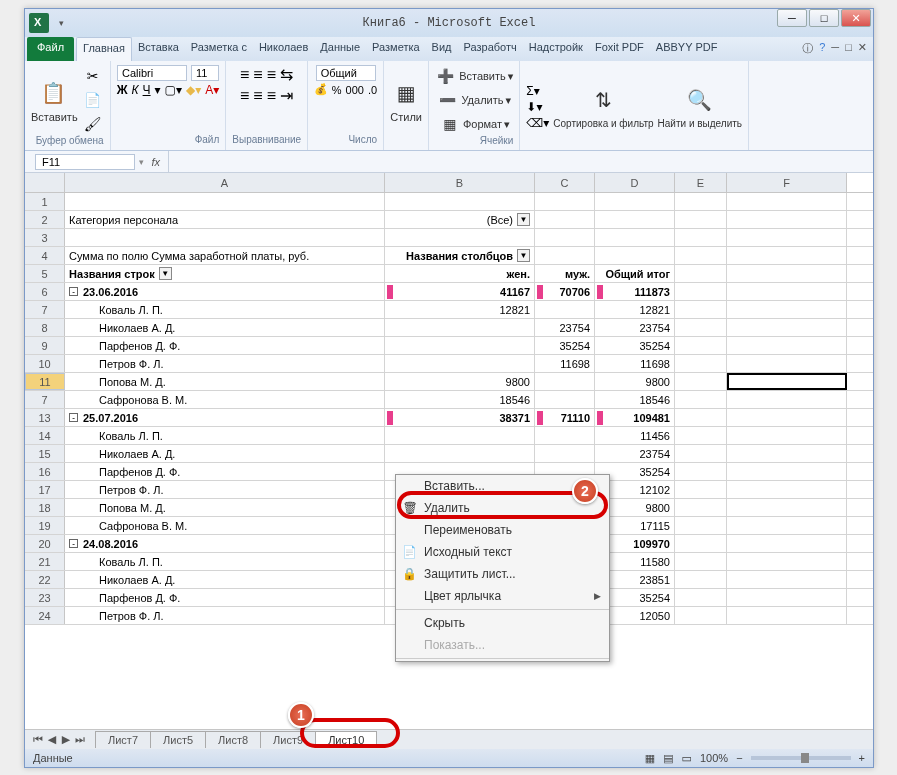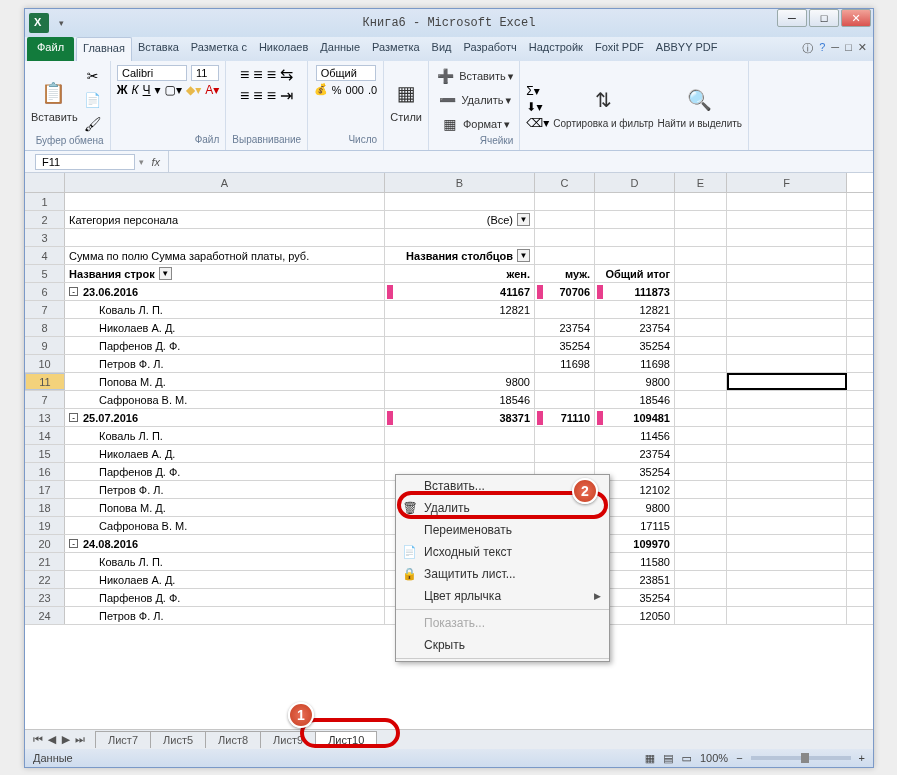--- a/index.html
+++ b/index.html
@@ -606,21 +606,21 @@
     </div>
   <div class="ctxitem">
       <span class="cico">🔒</span>
       <span>Защитить лист...</span>
     </div>
   <div class="ctxitem">
       <span>Цвет ярлычка</span>
       <span class="sub">▶</span>
     </div>
   <div class="ctxitem sep"></div>
+  <div class="ctxitem">Скрыть</div>
   <div class="ctxitem dis">Показать...</div>
-  <div class="ctxitem">Скрыть</div>
   <div class="ctxitem sep"></div>
 </div>
 
 <div class="red-circ" style="left:300px; top:718px; width:100px; height:30px;"></div>
 <div class="badge" style="left:288px; top:702px;">1</div>
 <div class="red-circ" style="left:397px; top:491px; width:211px; height:28px;"></div>
 <div class="badge" style="left:572px; top:478px;">2</div>
 
 </body></html>

